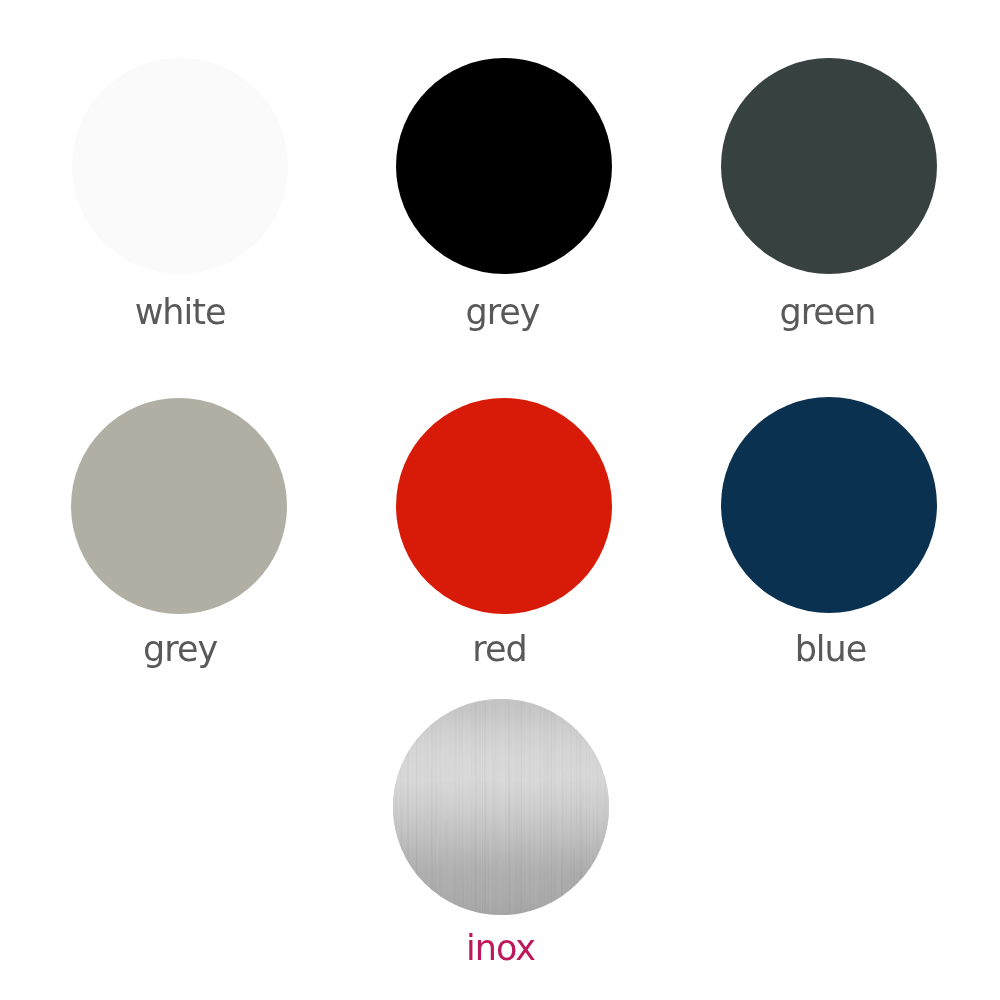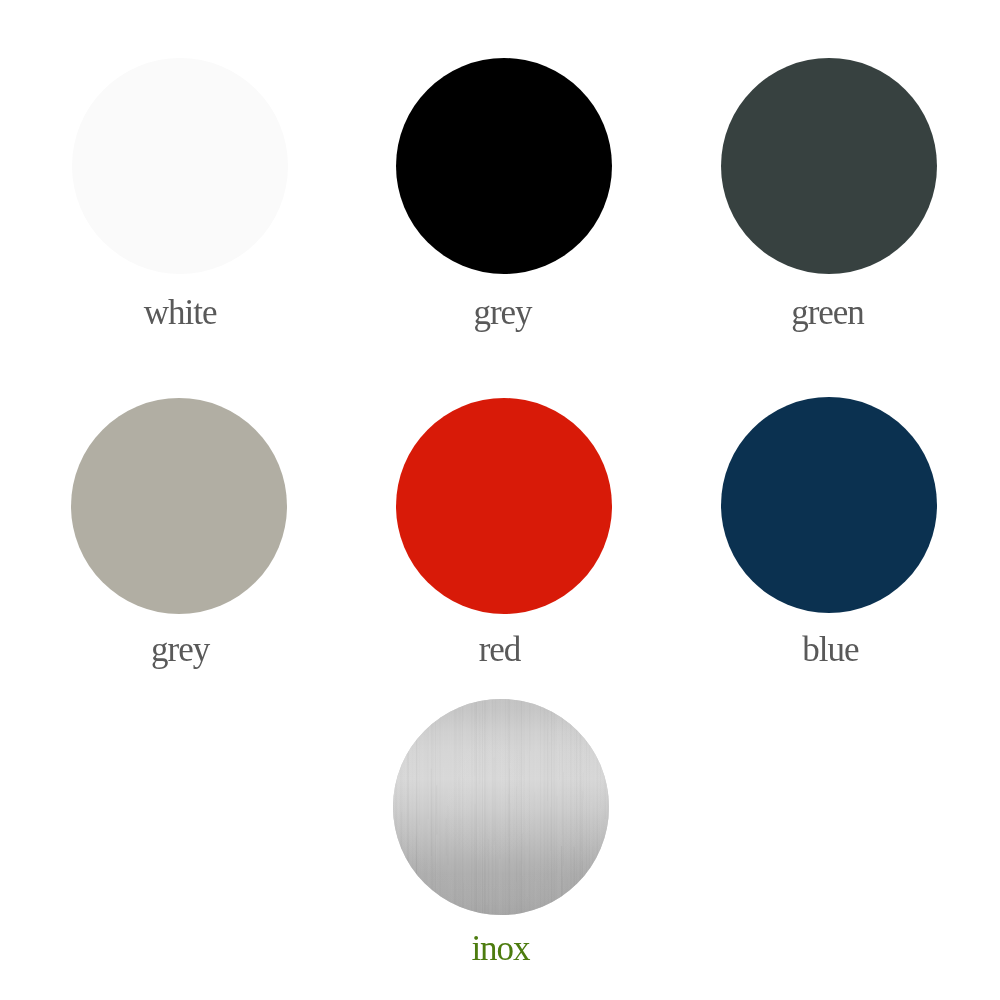--- a/index.html
+++ b/index.html
@@ -1,19 +1,19 @@
 <!DOCTYPE html>
 <html><head>
 <meta charset="utf-8">
 <title>Colour swatch picker</title>
 <style>
   html,body{margin:0;padding:0;}
   body{width:1000px;height:1000px;overflow:hidden;background:#ffffff;
        font-family:"DejaVu Sans",sans-serif;-webkit-font-smoothing:antialiased;}
-  .board{position:relative;width:1000px;height:1000px;background:#ffffff;font-family:Liberation Serif, serif;}
+  .board{position:relative;width:1000px;height:1000px;background:#ffffff;}
   .swatch{position:absolute;}
   .disc{position:relative;border-radius:50%;overflow:hidden;}
   .disc svg{display:block;width:100%;height:100%;}
   .caption{position:absolute;text-align:center;line-height:1;white-space:nowrap;
            -webkit-font-smoothing:antialiased;opacity:0.999;}
 </style>
 </head>
 <body>
 
 <div class="board" style="background: rgb(255, 255, 255);">
@@ -246,14 +246,14 @@
             <rect x="79.1" y="173.8" width="0.6" height="72.7" fill="#fff" opacity="0.0188"></rect>
             <rect x="133.1" y="153.4" width="1.6" height="44.8" fill="#fff" opacity="0.0188"></rect>
             <rect x="4.7" y="40.6" width="1.6" height="80.1" fill="#fff" opacity="0.0188"></rect>
             <rect x="86.3" y="13.7" width="1" height="71.2" fill="#000" opacity="0.0282"></rect>
             <rect x="70" y="22.3" width="1" height="56.2" fill="#fff" opacity="0.0188"></rect>
           </g>
           <rect width="216" height="216" fill="url(#inoxR)"></rect>
         </svg>
       </div>
   </div>
-  <div class="caption" style="left: 300px; width: 400px; top: 931px; font-size: 35px; letter-spacing: -1px; text-indent: 1px; color: #4d7c0f;">inox</div>
+  <div class="caption" style="left: 300px; width: 400px; top: 931px; font-size: 35px; letter-spacing: -1px; text-indent: 1px; color: #be185d;">inox</div>
 </div>
 
 </body></html>

